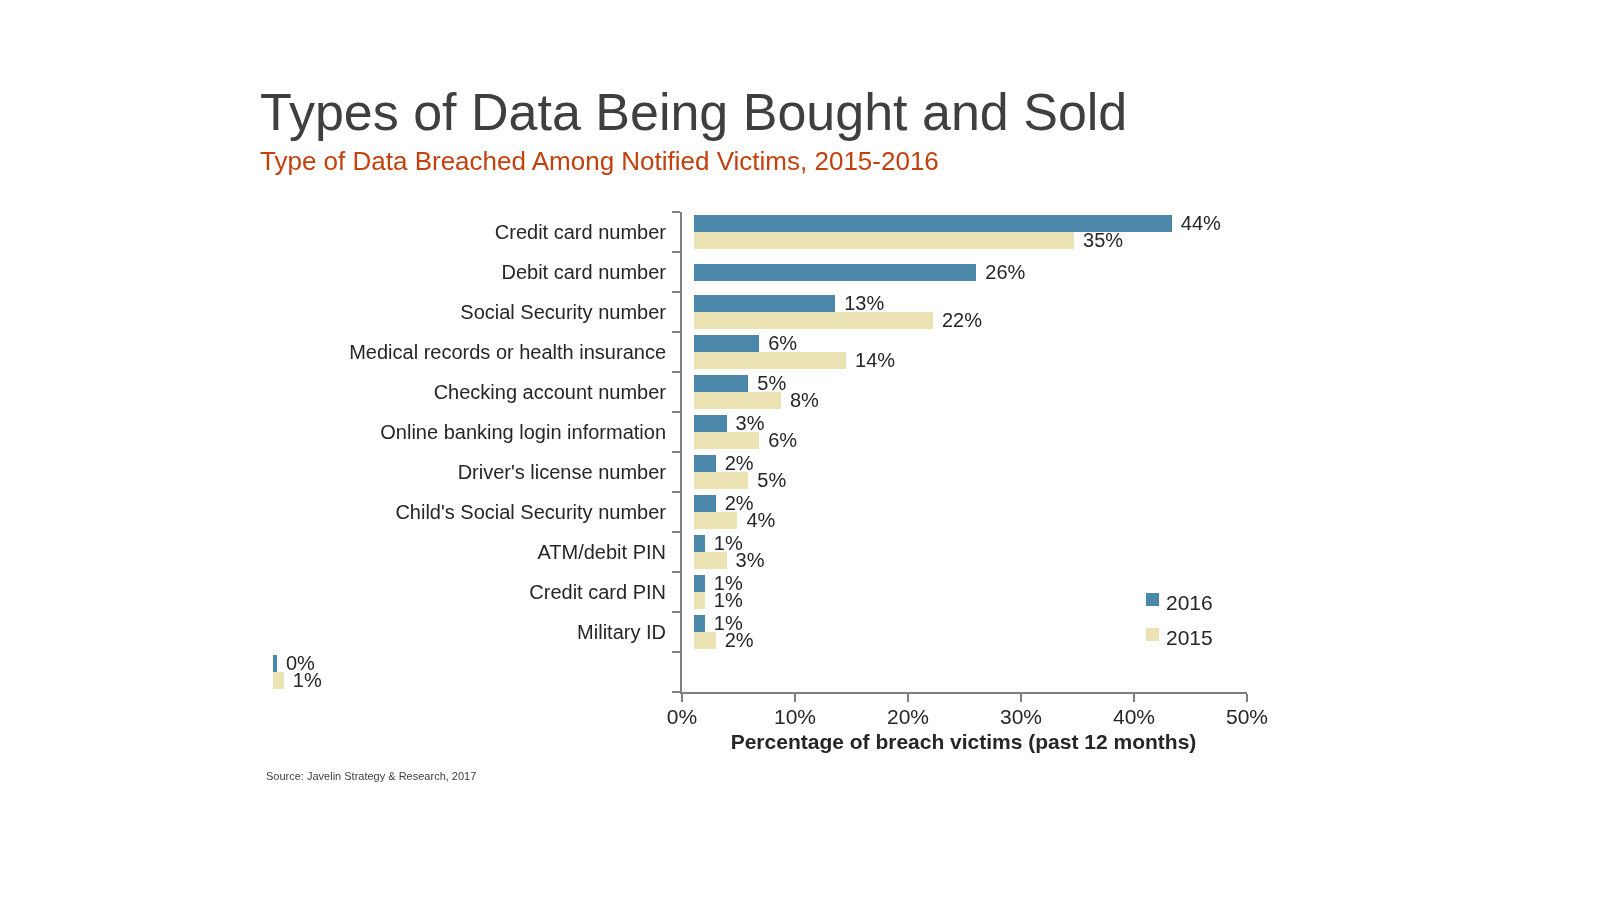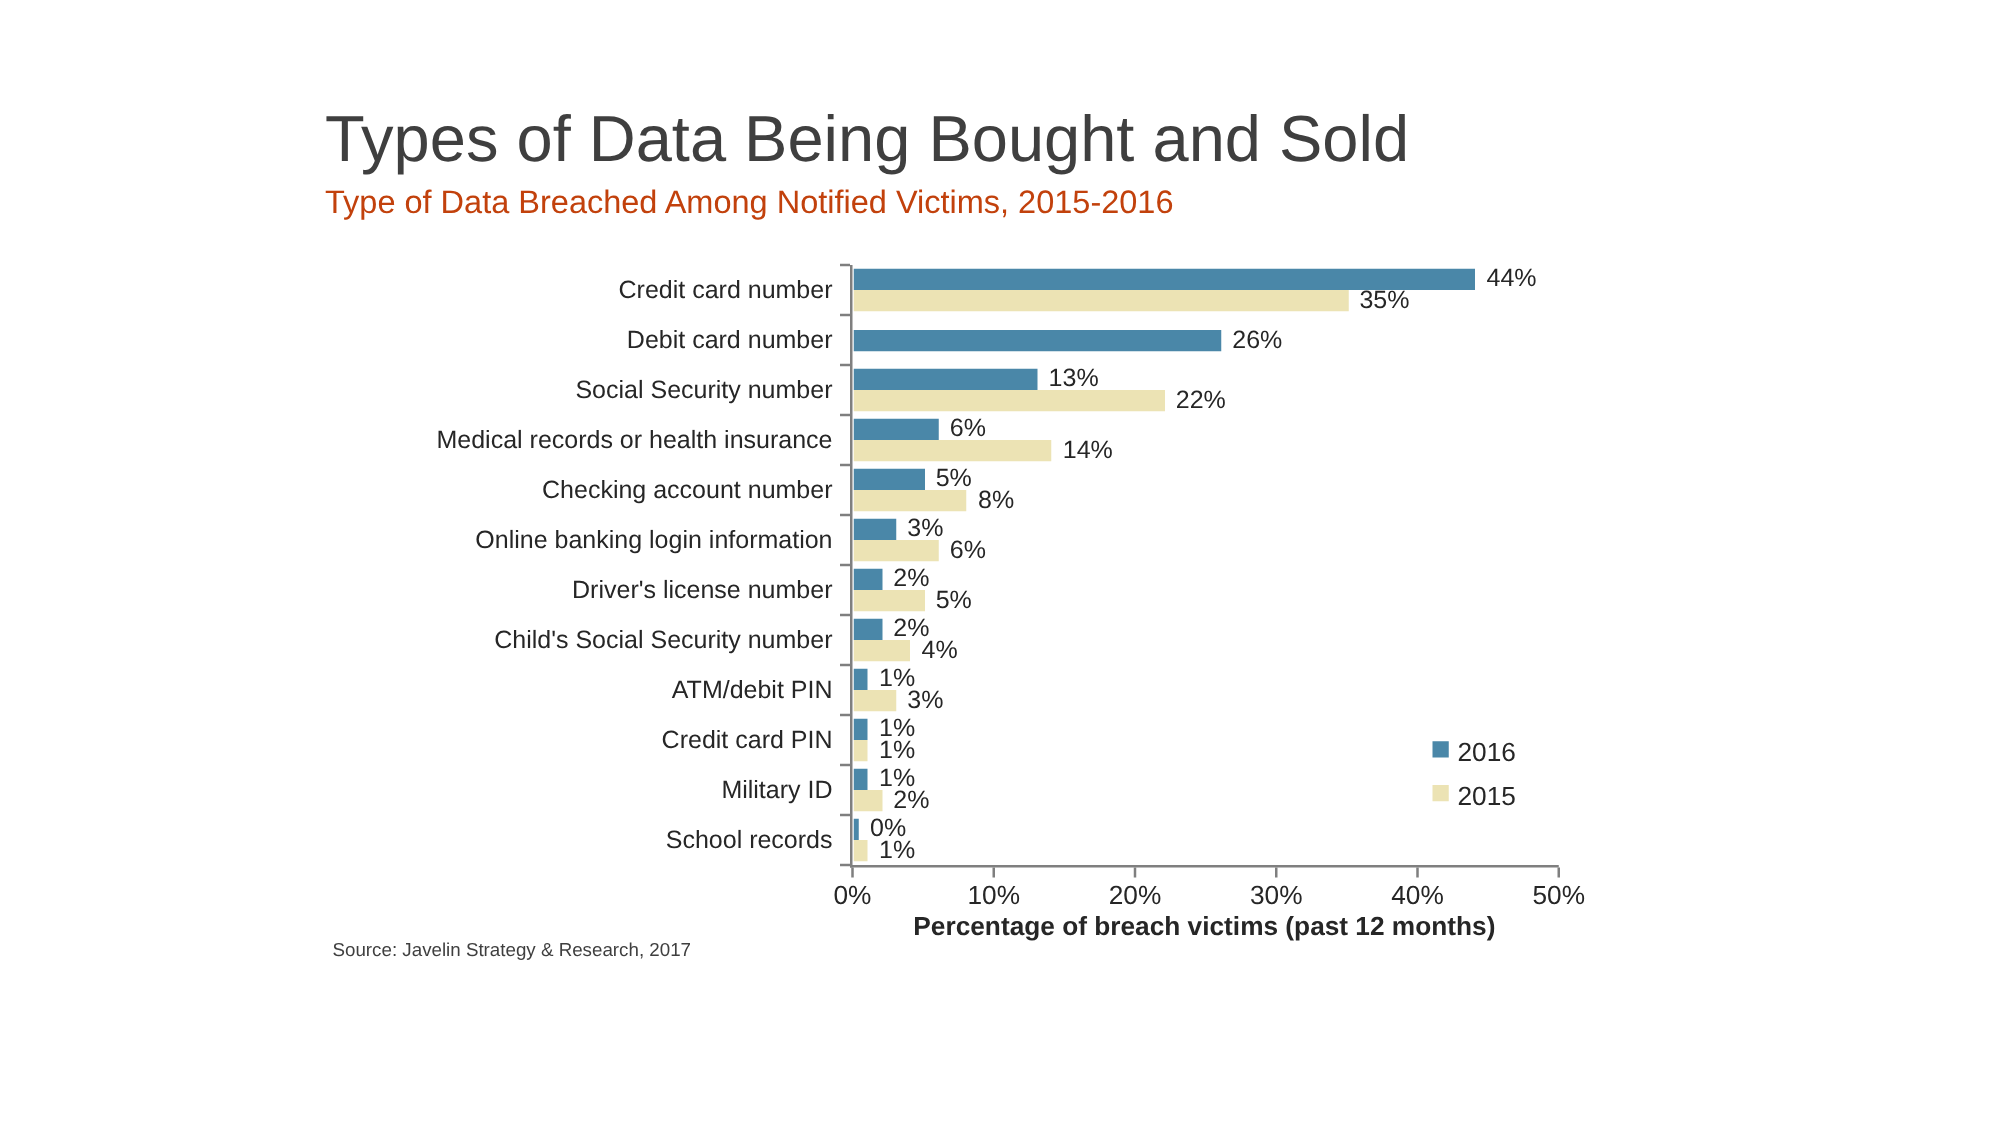--- a/index.html
+++ b/index.html
@@ -105,21 +105,21 @@
     font-size: 20px;
     color: #262626;
     display: flex;
     align-items: center;
     justify-content: flex-end;
     white-space: nowrap;
   }
   .bars {
     width: 565px;
     margin-left: 2px;
-    padding: 3px 0;
+    padding: 3px 11px;
     box-sizing: border-box;
     display: flex;
     flex-direction: column;
     justify-content: center;
   }
   .bar-line {
     height: 17px;
     display: flex;
     align-items: center;
   }
@@ -152,22 +152,22 @@
     margin-right: 7px;
   }
   .legend-label {
     font-size: 21px;
     color: #262626;
     line-height: 20px;
   }
   .source {
     position: absolute;
     left: 266px;
-    top: 752px;
-    font-size: 15px;
+    top: 770px;
+    font-size: 11px;
     color: #3f3f3f;
     white-space: nowrap;
   }
 </style>
 </head>
 <body>
 
 <div class="canvas">
 
   <div class="title">Types of Data Being Bought and Sold</div>
@@ -335,21 +335,20 @@
               <div class="bar" style="width: 2%; background: rgb(74, 135, 168);"></div>
               <div class="val">1%</div>
             </div>
             <div class="bar-line">
               <div class="bar" style="width: 4%; background: rgb(236, 227, 180);"></div>
               <div class="val">2%</div>
             </div>
           </div>
         </div>
         <div class="row">
-          <div class="cat">School records</div>
           <div class="bars">
             <div class="bar-line">
               <div class="bar" style="width: 0%; background: rgb(74, 135, 168);"></div>
               <div class="val">0%</div>
             </div>
             <div class="bar-line">
               <div class="bar" style="width: 2%; background: rgb(236, 227, 180);"></div>
               <div class="val">1%</div>
             </div>
           </div>

